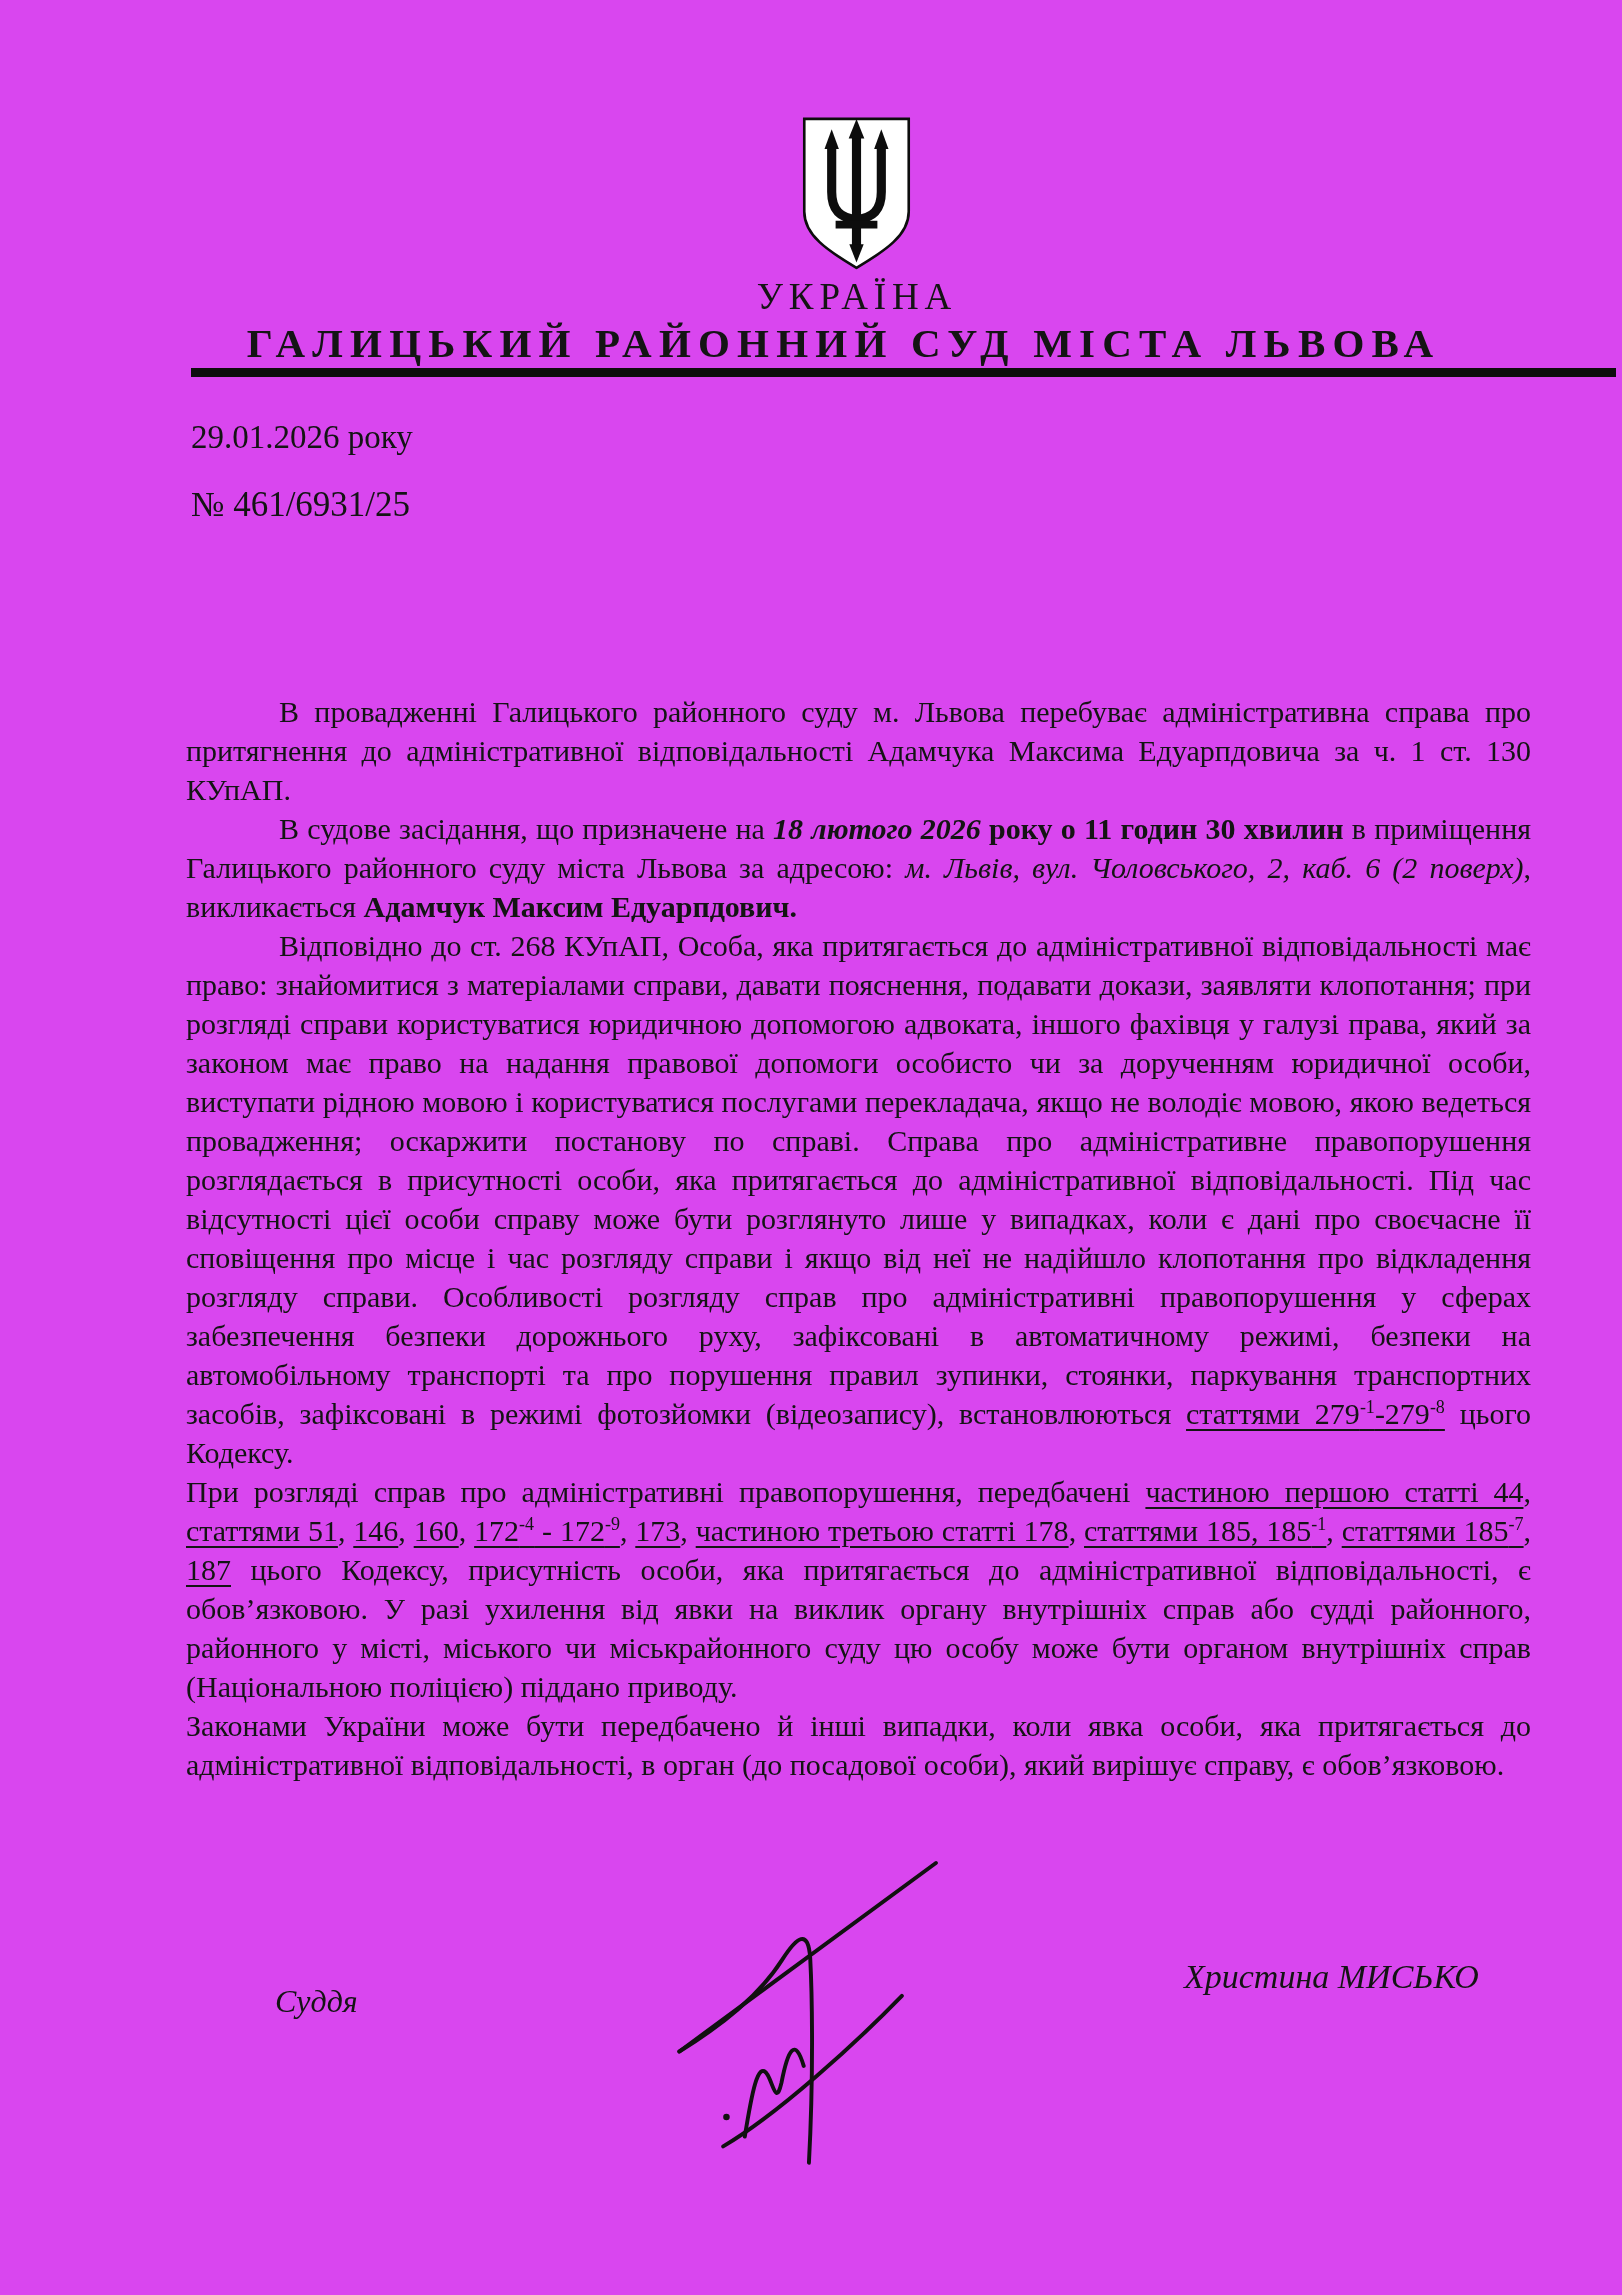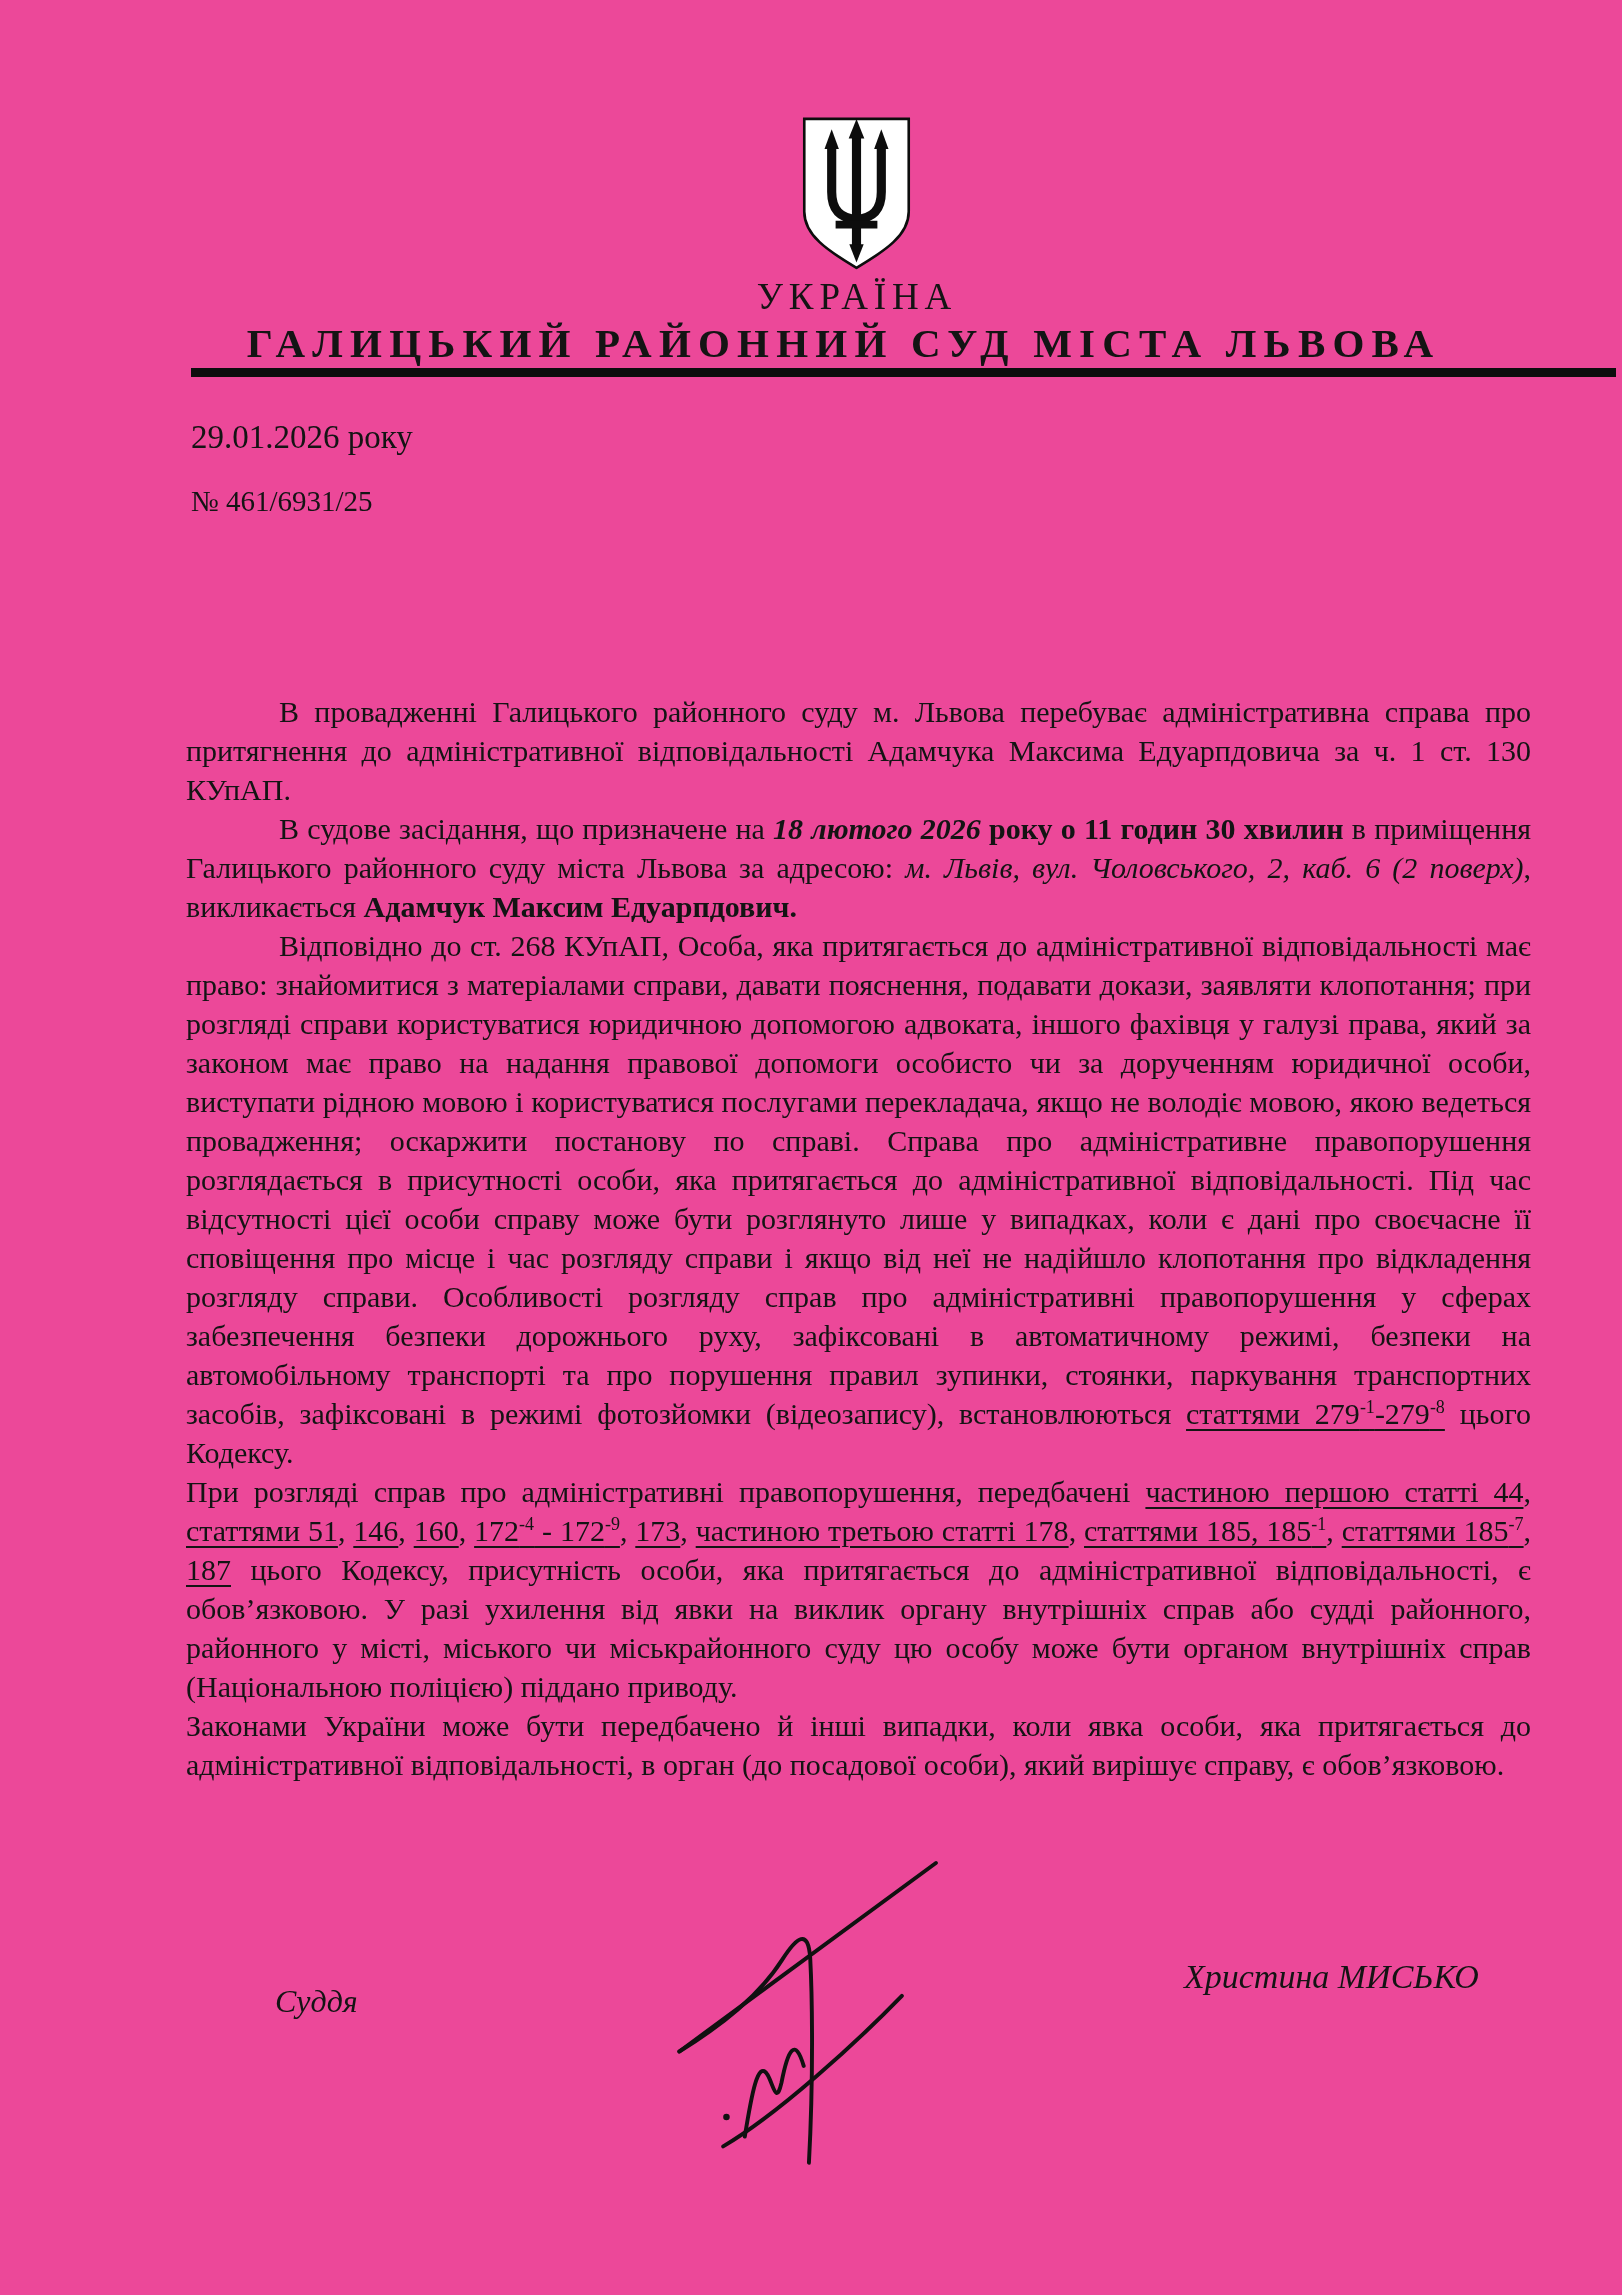--- a/index.html
+++ b/index.html
@@ -1,32 +1,32 @@
 <!DOCTYPE html>
 <html lang="uk" style="font-size:10.5px"><head>
 <meta charset="utf-8">
 <style>
   html,body { margin:0; padding:0; background:#ffffff; }
   .page {
-    position:relative; width:1622px; height:2295px; background:#ec4899;
+    position:relative; width:1622px; height:2295px; background:#d946ef;
     font-family:"Liberation Serif", serif; color:#141414; overflow:hidden;
   }
   .emblem { position:absolute; top:115px; left:799px; width:115px; height:158px; }
   .country {
     position:absolute; top:275px; left:92px; right:0; text-align:center;
     font-size:37px; letter-spacing:5.9px; white-space:nowrap;
   }
   .court {
     position:absolute; top:319px; left:65px; right:0; text-align:center;
     font-size:41px; font-weight:bold; letter-spacing:7.2px; white-space:nowrap;
   }
   .rule { position:absolute; top:368px; left:191px; width:1425px; height:8.5px; background:#0d0d0d; }
   .address { position:absolute; top:382px; left:92px; right:0; text-align:center; font-size:31px; white-space:nowrap; }
   .date-line { position:absolute; top:419px; left:191px; font-size:33px; }
-  .case-no { position:absolute; top:485px; left:191px; font-size:29px; }
+  .case-no { position:absolute; top:485px; left:191px; font-size:35px; }
   .title {
     position:absolute; top:625px; left:186px; width:1345px; margin:0;
     text-align:center; font-size:35px; font-weight:normal; letter-spacing:0.7px;
   }
   .body-text {
     position:absolute; top:692px; left:186px; width:1345px;
     font-size:30px; line-height:39px; text-align:justify; text-justify:inter-word;
   }
   .body-text p { margin:0; }
   .body-text p.indent { text-indent:93px; }

